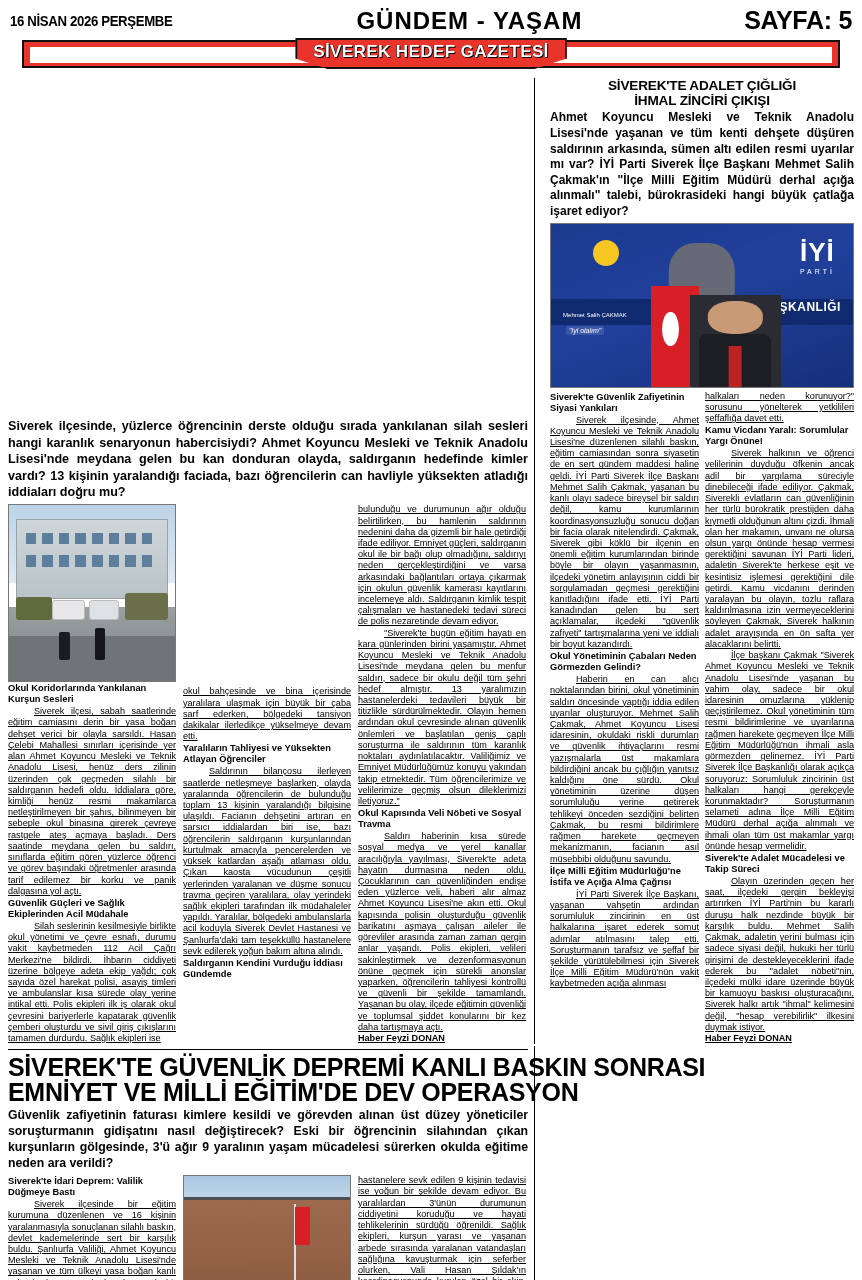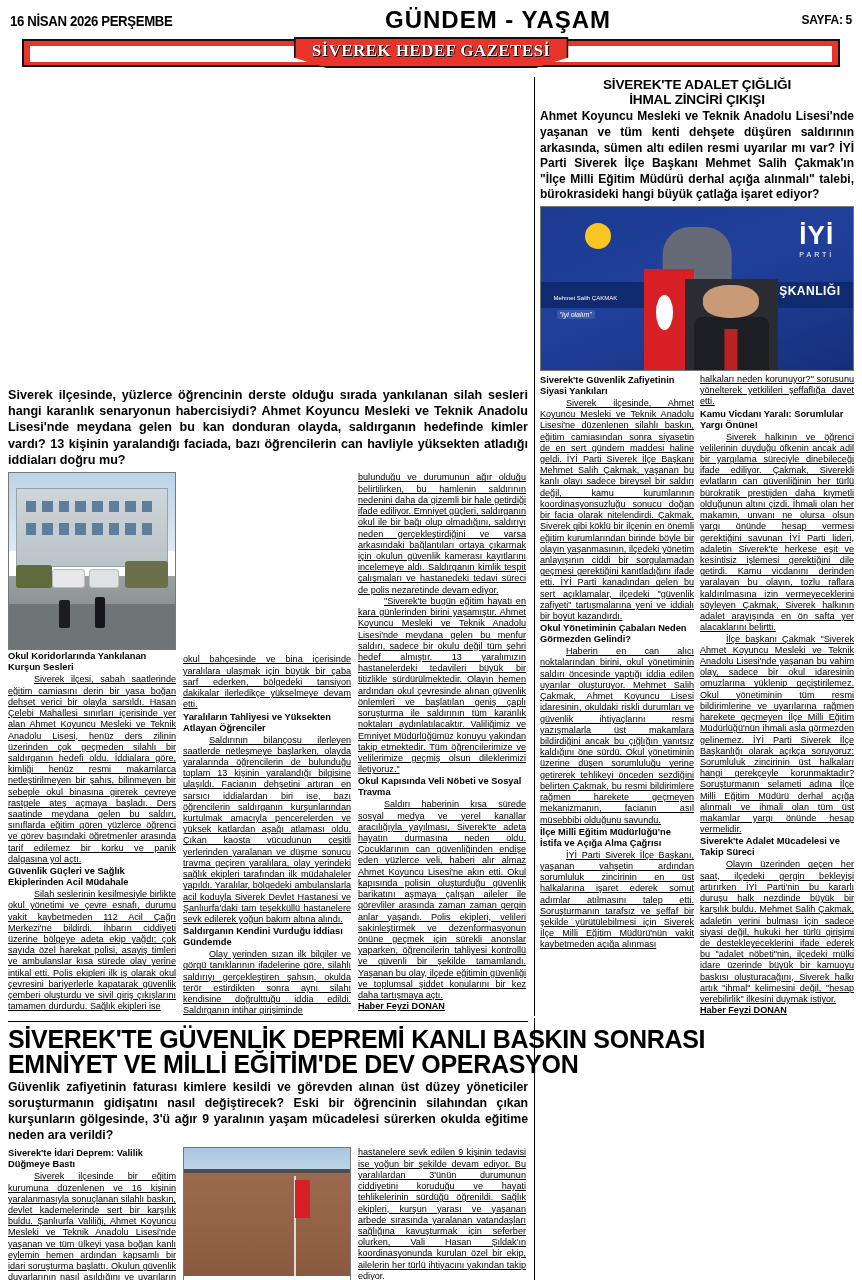--- a/index.html
+++ b/index.html
@@ -26,26 +26,26 @@
     font-family: "Liberation Sans", sans-serif;
     font-weight: bold; font-size: 15px; letter-spacing: -0.4px;
     transform: scaleX(0.88); transform-origin: left center;
     white-space: nowrap;
   }
   .masthead-center {
     font-weight: bold; font-size: 24px; letter-spacing: 1px;
     white-space: nowrap;
   }
   .masthead-page {
-    font-weight: bold; font-size: 12px; letter-spacing: -0.3px;
-    white-space: nowrap;
-  }
-
-  
-  .banner-wrap { position: relative; height: 36px; margin-top: 3px; font-family: Liberation Serif, serif; }
+    font-weight: bold; font-size: 25px; letter-spacing: -0.3px;
+    white-space: nowrap;
+  }
+
+  
+  .banner-wrap { position: relative; height: 36px; margin-top: 3px; }
   .banner-bar {
     position: absolute; left: 14px; right: 14px; top: 2px; height: 28px;
     background: #e8342a; border: 2px solid #111;
   }
   .banner-bar::before {
     content: ""; position: absolute; left: 6px; top: 5px;
     width: 296px; height: 16px; background: #fff;
   }
   .banner-bar::after {
     content: ""; position: absolute; right: 6px; top: 5px;
@@ -71,21 +71,21 @@
     font-size: 41px; line-height: 0.96;
     letter-spacing: -0.5px;
     transform: scaleX(1.02);
     white-space: nowrap;
   }
   .hr-thin { border-top: 1.5px solid #000; margin: 3px 0 0 0; }
 
   
   .content { display: flex; gap: 6px; margin-top: 4px; align-items: flex-end; }
   .left-zone { width: 520px; }
-  .right-zone { width: 320px; border-left: 1.5px solid #000; padding-left: 5px; }
+  .right-zone { width: 320px; border-left: 1.5px solid #000; padding-left: 15px; }
 
   .lead {
     font-size: 12.6px; line-height: 1.30; font-weight: bold;
     text-align: justify; margin-bottom: 4px;
   }
 
   .cols3 { display: flex; gap: 7px; }
   .col { width: 168px; }
   .col-narrow { width: 163px; }
 
@@ -211,21 +211,20 @@
           <div class="sub">Güvenlik Güçleri ve Sağlık Ekiplerinden Acil Müdahale</div>
           <p class="body indent">Silah seslerinin kesilmesiyle birlikte okul yönetimi ve çevre esnafı, durumu vakit kaybetmeden 112 Acil Çağrı Merkezi'ne bildirdi. İhbarın ciddiyeti üzerine bölgeye adeta ekip yağdı; çok sayıda özel harekat polisi, asayiş timleri ve ambulanslar kısa sürede olay yerine intikal etti. Polis ekipleri ilk iş olarak okul çevresini bariyerlerle kapatarak güvenlik çemberi oluşturdu ve sivil giriş çıkışlarını tamamen durdurdu. Sağlık ekipleri ise</p>
         </div>
 
         <div class="col">
           <div style="height:182px"></div>
           <p class="body">okul bahçesinde ve bina içerisinde yaralılara ulaşmak için büyük bir çaba sarf ederken, bölgedeki tansiyon dakikalar ilerledikçe yükselmeye devam etti.</p>
           <div class="sub">Yaralıların Tahliyesi ve Yüksekten Atlayan Öğrenciler</div>
           <p class="body indent">Saldırının bilançosu ilerleyen saatlerde netleşmeye başlarken, olayda yaralarında öğrencilerin de bulunduğu toplam 13 kişinin yaralandığı bilgisine ulaşıldı. Facianın dehşetini artıran en sarsıcı iddialardan biri ise, bazı öğrencilerin saldırganın kurşunlarından kurtulmak amacıyla pencerelerden ve yüksek katlardan aşağı atlaması oldu. Çıkan kaosta vücudunun çeşitli yerlerinden yaralanan ve düşme sonucu travma geçiren yaralılara, olay yerindeki sağlık ekipleri tarafından ilk müdahaleler yapıldı. Yaralılar, bölgedeki ambulanslarla acil koduyla Siverek Devlet Hastanesi ve Şanlıurfa'daki tam teşekküllü hastanelere sevk edilerek yoğun bakım altına alındı.</p>
           <div class="sub">Saldırganın Kendini Vurduğu İddiası Gündemde</div>
-          <p class="body indent">Olay yerinden sızan ilk bilgiler ve görgü tanıklarının ifadelerine göre, silahlı saldırıyı gerçekleştiren şahsın, okulda terör estirdikten sonra aynı silahı kendisine doğrulttuğu iddia edildi. Saldırganın intihar girişiminde</p>
         </div>
 
         <div class="col">
           <p class="body">bulunduğu ve durumunun ağır olduğu belirtilirken, bu hamlenin saldırının nedenini daha da gizemli bir hale getirdiği ifade ediliyor. Emniyet güçleri, saldırganın okul ile bir bağı olup olmadığını, saldırıyı neden gerçekleştirdiğini ve varsa arkasındaki bağlantıları ortaya çıkarmak için okulun güvenlik kamerası kayıtlarını incelemeye aldı. Saldırganın kimlik tespit çalışmaları ve hastanedeki tedavi süreci de polis nezaretinde devam ediyor.</p>
           <p class="body indent">"Siverek'te bugün eğitim hayatı en kara günlerinden birini yaşamıştır. Ahmet Koyuncu Mesleki ve Teknik Anadolu Lisesi'nde meydana gelen bu menfur saldırı, sadece bir okulu değil tüm şehri hedef almıştır. 13 yaralımızın hastanelerdeki tedavileri büyük bir titizlikle sürdürülmektedir. Olayın hemen ardından okul çevresinde alınan güvenlik önlemleri ve başlatılan geniş çaplı soruşturma ile saldırının tüm karanlık noktaları aydınlatılacaktır. Valiliğimiz ve Emniyet Müdürlüğümüz konuyu yakından takip etmektedir. Tüm öğrencilerimize ve velilerimize geçmiş olsun dileklerimizi iletiyoruz."</p>
           <div class="sub">Okul Kapısında Veli Nöbeti ve Sosyal Travma</div>
           <p class="body indent">Saldırı haberinin kısa sürede sosyal medya ve yerel kanallar aracılığıyla yayılması, Siverek'te adeta hayatın durmasına neden oldu. Çocuklarının can güvenliğinden endişe eden yüzlerce veli, haberi alır almaz Ahmet Koyuncu Lisesi'ne akın etti. Okul kapısında polisin oluşturduğu güvenlik barikatını aşmaya çalışan aileler ile görevliler arasında zaman zaman gergin anlar yaşandı. Polis ekipleri, velileri sakinleştirmek ve dezenformasyonun önüne geçmek için sürekli anonslar yaparken, öğrencilerin tahliyesi kontrollü ve güvenli bir şekilde tamamlandı. Yaşanan bu olay, ilçede eğitimin güvenliği ve toplumsal şiddet konularını bir kez daha tartışmaya açtı.</p>
           <p class="body" style="font-weight:bold">Haber Feyzi DONAN</p>
         </div>
       </div>

